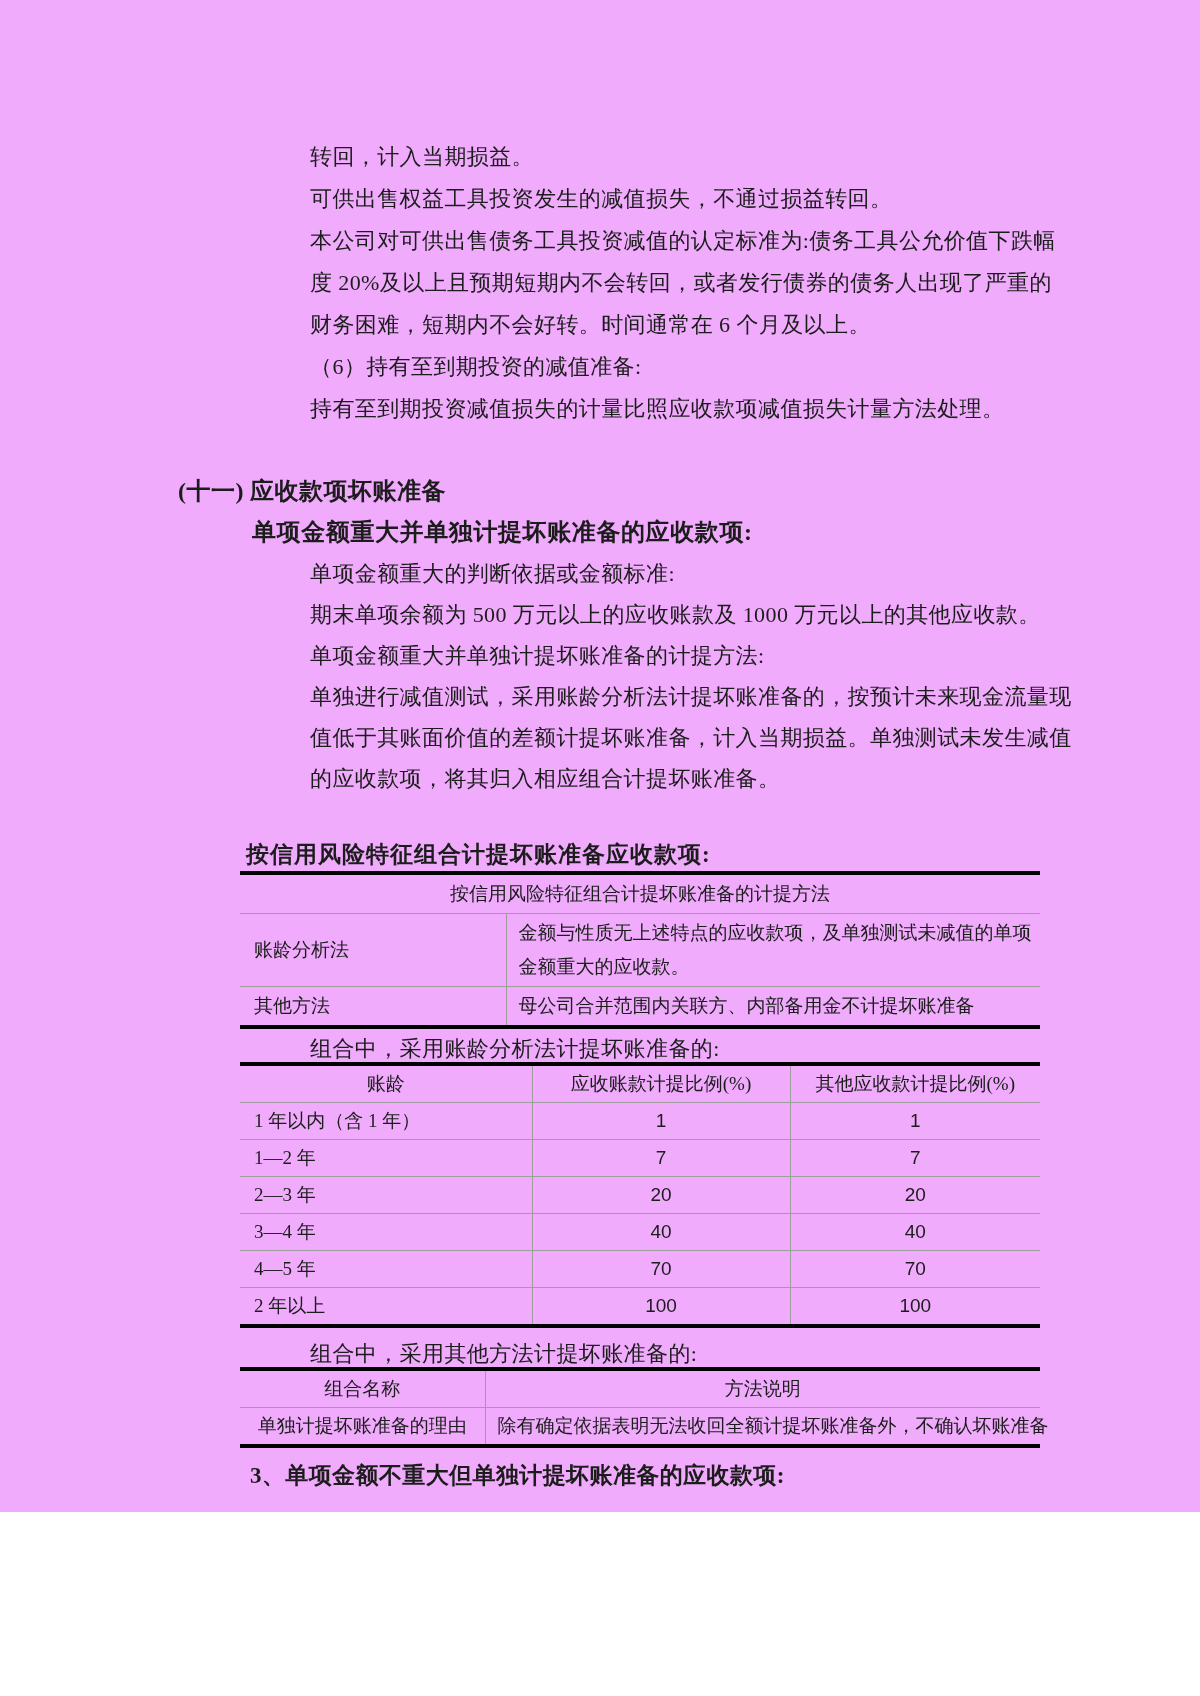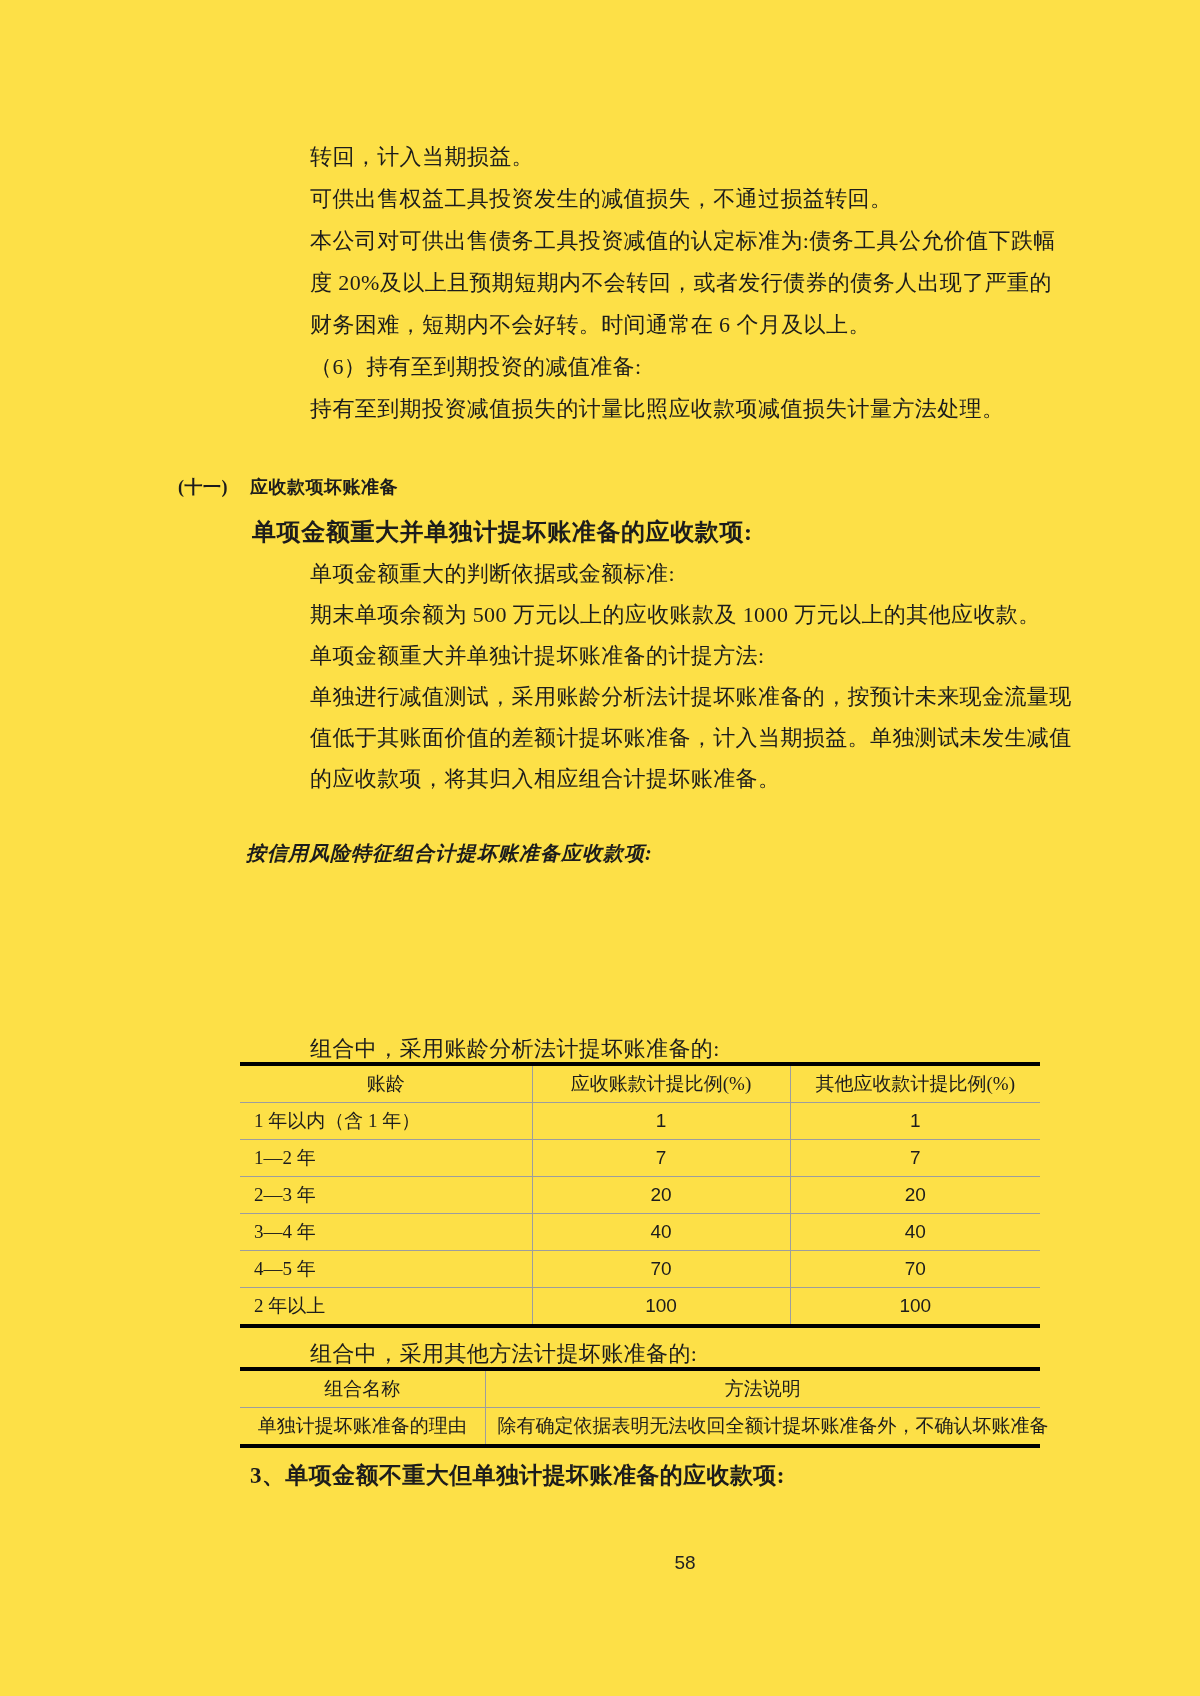--- a/index.html
+++ b/index.html
@@ -1,29 +1,29 @@
 <!DOCTYPE html>
 <html><head>
 <meta charset="utf-8">
 <style>
   html, body { margin: 0; padding: 0; background: #ffffff; }
   .page {
     position: relative;
     width: 1200px;
-    height: 1696px;
-    background: #fde047;
+    height: 1512px;
+    background: #f0abfc;
     font-family: "Liberation Serif", serif;
     color: #1c1c1c;
     overflow: hidden;
   }
   .t { position: absolute; left: 310px; white-space: nowrap; line-height: 1.25; }
   .body-text { font-size: 22px; letter-spacing: 0.4px; }
-  .h-section { font-size: 18px; font-weight: bold; letter-spacing: 0.5px; }
+  .h-section { font-size: 24px; font-weight: bold; letter-spacing: 0.5px; }
   .h-sub { font-size: 24px; font-weight: bold; letter-spacing: 0.6px; }
-  .h-sub2 { font-size: 20px; font-weight: bold; letter-spacing: 1px; font-style: italic; }
+  .h-sub2 { font-size: 23px; font-weight: bold; letter-spacing: 1px; }
   .h-sub3 { font-size: 23px; font-weight: bold; letter-spacing: 0.4px; }
   .pagenum { font-family: "Liberation Sans", sans-serif; font-size: 19px; color: #222; }
 
   table.tbl {
     position: absolute;
     left: 240px;
     width: 800px;
     border-collapse: collapse;
     table-layout: fixed;
     border-top: 4px solid #000;
@@ -70,20 +70,39 @@
   <div class="t body-text" style="top:560px">单项金额重大的判断依据或金额标准:</div>
   <div class="t h-sub" style="left:252px; top:517px">单项金额重大并单独计提坏账准备的应收款项:</div>
   <div class="t body-text" style="top:601px">期末单项余额为 500 万元以上的应收账款及 1000 万元以上的其他应收款。</div>
   <div class="t body-text" style="top:642px">单项金额重大并单独计提坏账准备的计提方法:</div>
   <div class="t body-text" style="top:683px">单独进行减值测试，采用账龄分析法计提坏账准备的，按预计未来现金流量现</div>
   <div class="t body-text" style="top:724px">值低于其账面价值的差额计提坏账准备，计入当期损益。单独测试未发生减值</div>
   <div class="t body-text" style="top:765px">的应收款项，将其归入相应组合计提坏账准备。</div>
 
   <div class="t h-sub2" style="left:246px; top:841px">按信用风险特征组合计提坏账准备应收款项:</div>
 
+  <table class="tbl tbl1" style="top:871px">
+    <colgroup>
+        <col style="width:266px">
+        <col style="width:534px">
+      </colgroup>
+    <tbody>
+      <tr class="r-head">
+        <td colspan="2" class="c-center">按信用风险特征组合计提坏账准备的计提方法</td>
+      </tr>
+      <tr class="r1">
+        <td class="c-left v-div">账龄分析法</td>
+        <td class="c-desc wrap">金额与性质无上述特点的应收款项，及单独测试未减值的单项金额重大的应收款。</td>
+      </tr>
+      <tr class="r2">
+        <td class="c-left v-div">其他方法</td>
+        <td class="c-desc nowrap">母公司合并范围内关联方、内部备用金不计提坏账准备</td>
+      </tr>
+    </tbody>
+  </table>
 
   <div class="t body-text" style="top:1035px">组合中，采用账龄分析法计提坏账准备的:</div>
 
   <table class="tbl tbl2" style="top:1062px">
     <colgroup>
         <col style="width:292px">
         <col style="width:258px">
         <col style="width:250px">
       </colgroup>
     <tbody>

